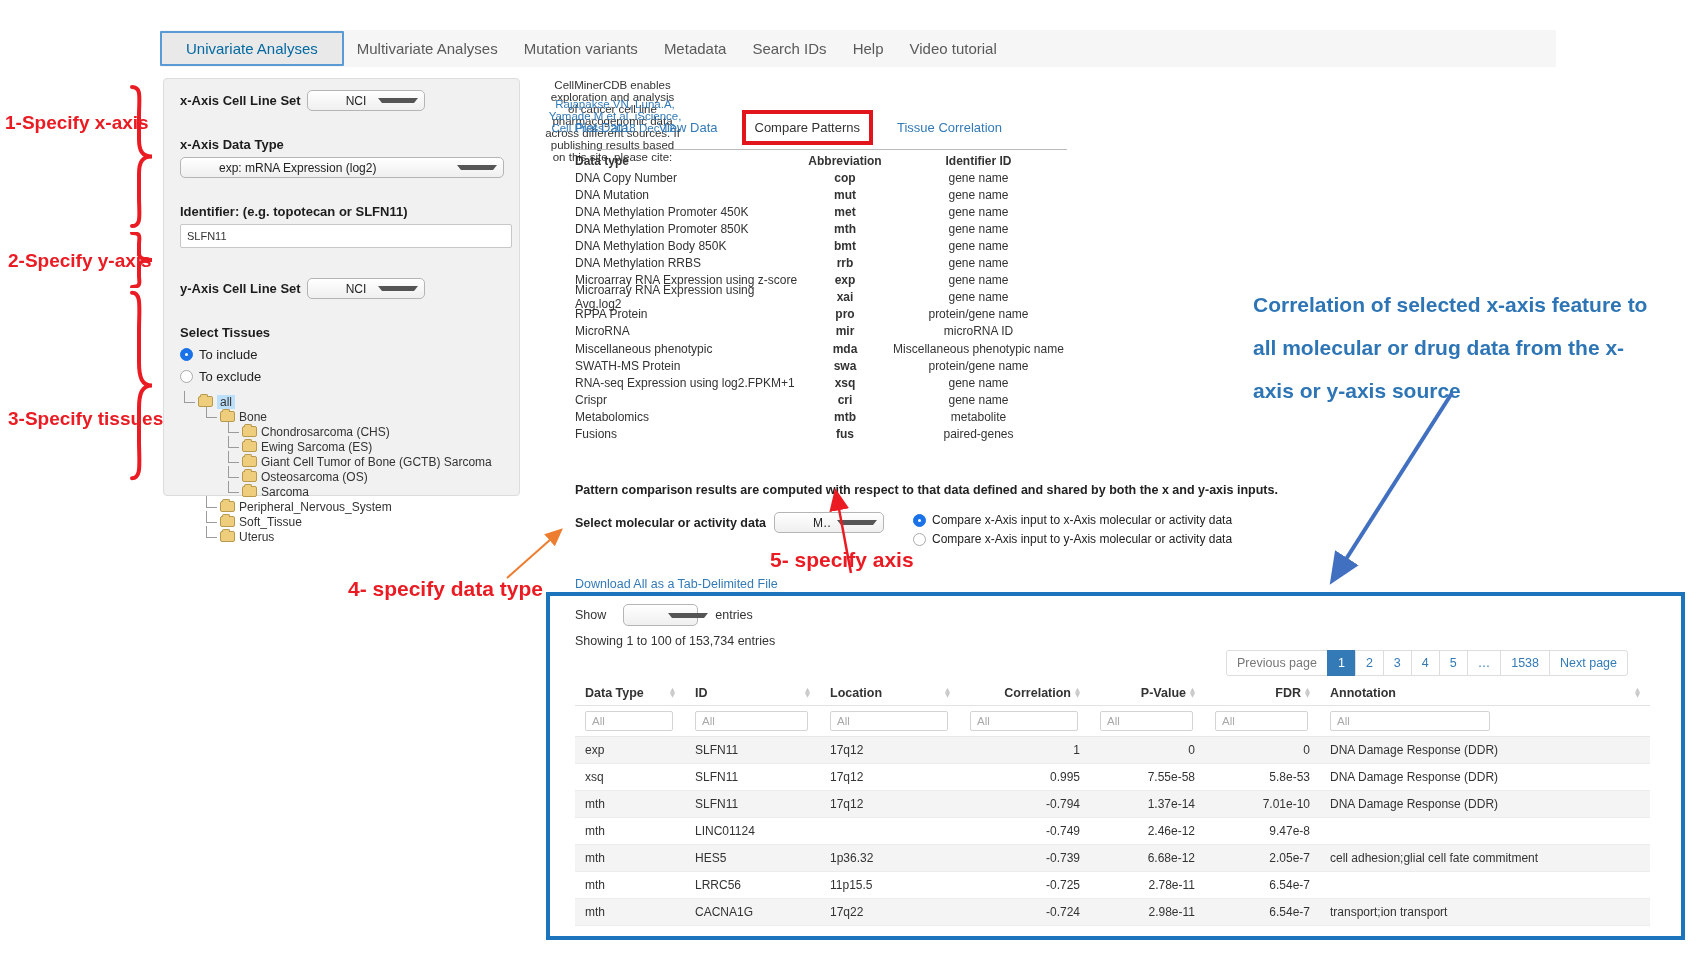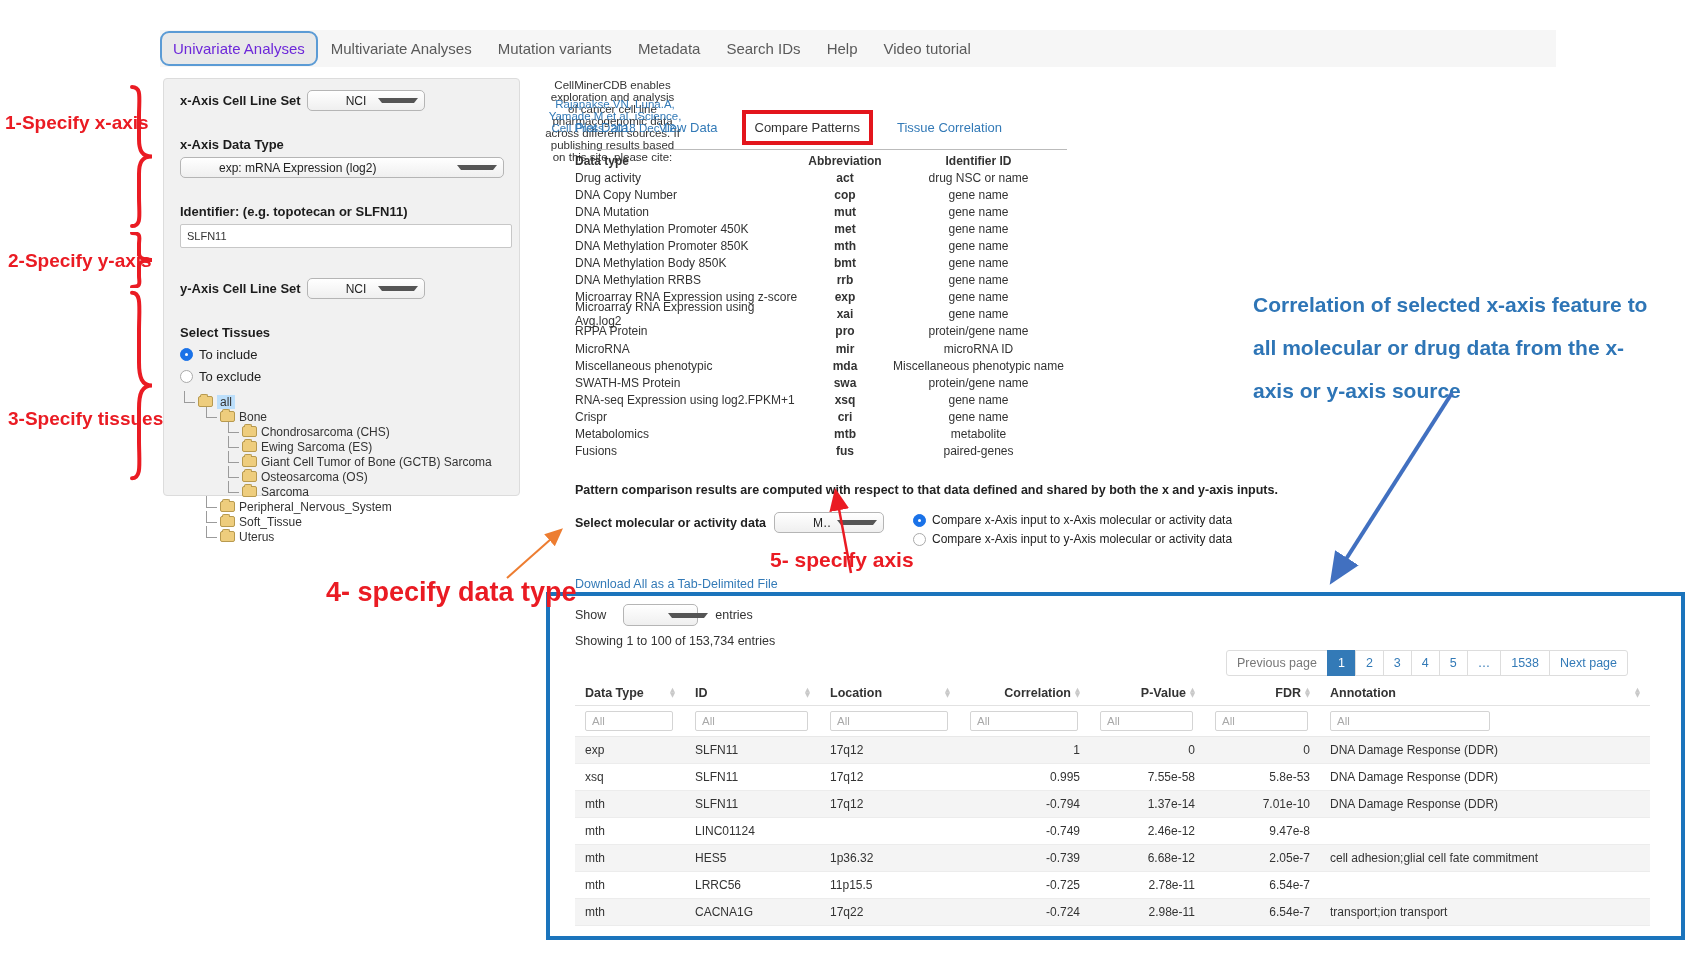--- a/index.html
+++ b/index.html
@@ -3,22 +3,22 @@
 <meta charset="utf-8">
 <style>
   html,body{margin:0;padding:0;background:#fff;}
   .page{position:relative;width:1700px;height:956px;background:#fff;overflow:hidden;
         font-family:"Liberation Sans",sans-serif;color:#333;}
 
   
   .topnav{position:absolute;left:160px;top:30px;width:1396px;height:37px;background:#f6f6f6;
           display:flex;align-items:center;}
   .navtab{padding:9px 13px;font-size:15px;color:#5a5a5a;white-space:nowrap;cursor:default;}
-  .navtab.active{border:2px solid #5b9bd5;border-radius:9px;background:#e9e9e9;color:#6d28d9;
-                 padding:7px 11px;}
+  .navtab.active{border:2px solid #5b9bd5;border-radius:1px;background:#e9e9e9;color:#0369a1;
+                 padding:7px 24px;}
 
   
   .ann{position:absolute;font-weight:bold;color:#ea1b23;font-size:19px;white-space:nowrap;z-index:30;}
   .brace{position:absolute;z-index:30;}
   .brace path{fill:none;stroke:#ea1b23;stroke-width:4;stroke-linecap:round;vector-effect:non-scaling-stroke;}
   .bluenote{position:absolute;left:1253px;top:283px;width:408px;font-size:21px;line-height:43px;
             font-weight:bold;color:#2e75b6;z-index:30;}
   .overlay{position:absolute;left:0;top:0;width:1700px;height:956px;pointer-events:none;z-index:40;}
 
   
@@ -241,25 +241,20 @@
       <div class="vtab">Tissue Correlation</div>
     </div>
 
   <div class="dtable" id="dt-table">
       <div class="dtr dthead">
         <span class="d0">Data type</span>
         <span class="d1">Abbreviation</span>
         <span class="d2">Identifier ID</span>
       </div>
       <div class="dtr">
-        <span class="d0">Drug activity</span>
-        <span class="d1">act</span>
-        <span class="d2">drug NSC or name</span>
-      </div>
-      <div class="dtr">
         <span class="d0">DNA Copy Number</span>
         <span class="d1">cop</span>
         <span class="d2">gene name</span>
       </div>
       <div class="dtr">
         <span class="d0">DNA Mutation</span>
         <span class="d1">mut</span>
         <span class="d2">gene name</span>
       </div>
       <div class="dtr">
@@ -500,21 +495,21 @@
             <div class="rcell c2 a-l">17q22</div>
             <div class="rcell c3 a-r">-0.724</div>
             <div class="rcell c4 a-r">2.98e-11</div>
             <div class="rcell c5 a-r">6.54e-7</div>
             <div class="rcell c6 a-l">transport;ion transport</div>
           </div>
         </div>
     </div>
   </div>
 
-  <div class="ann" style="left:326px;top:577px;font-size:27px;">4- specify data type</div>
+  <div class="ann" style="left:348px;top:577px;font-size:21px;">4- specify data type</div>
   <div class="ann" style="left:770px;top:548px;font-size:21px;">5- specify axis</div>
   <div class="bluenote">Correlation of selected x-axis feature to all molecular or drug data from the x-axis or y-axis source</div>
 
   <svg class="overlay">
     <defs>
       <marker id="ah-orange" markerWidth="9" markerHeight="8" refX="7" refY="4" orient="auto">
         <path d="M0,0 L9,4 L0,8 Z" fill="#ed7d31"></path>
       </marker>
       <marker id="ah-red" markerWidth="9" markerHeight="8" refX="7" refY="4" orient="auto">
         <path d="M0,0 L9,4 L0,8 Z" fill="#ea1b23"></path>

